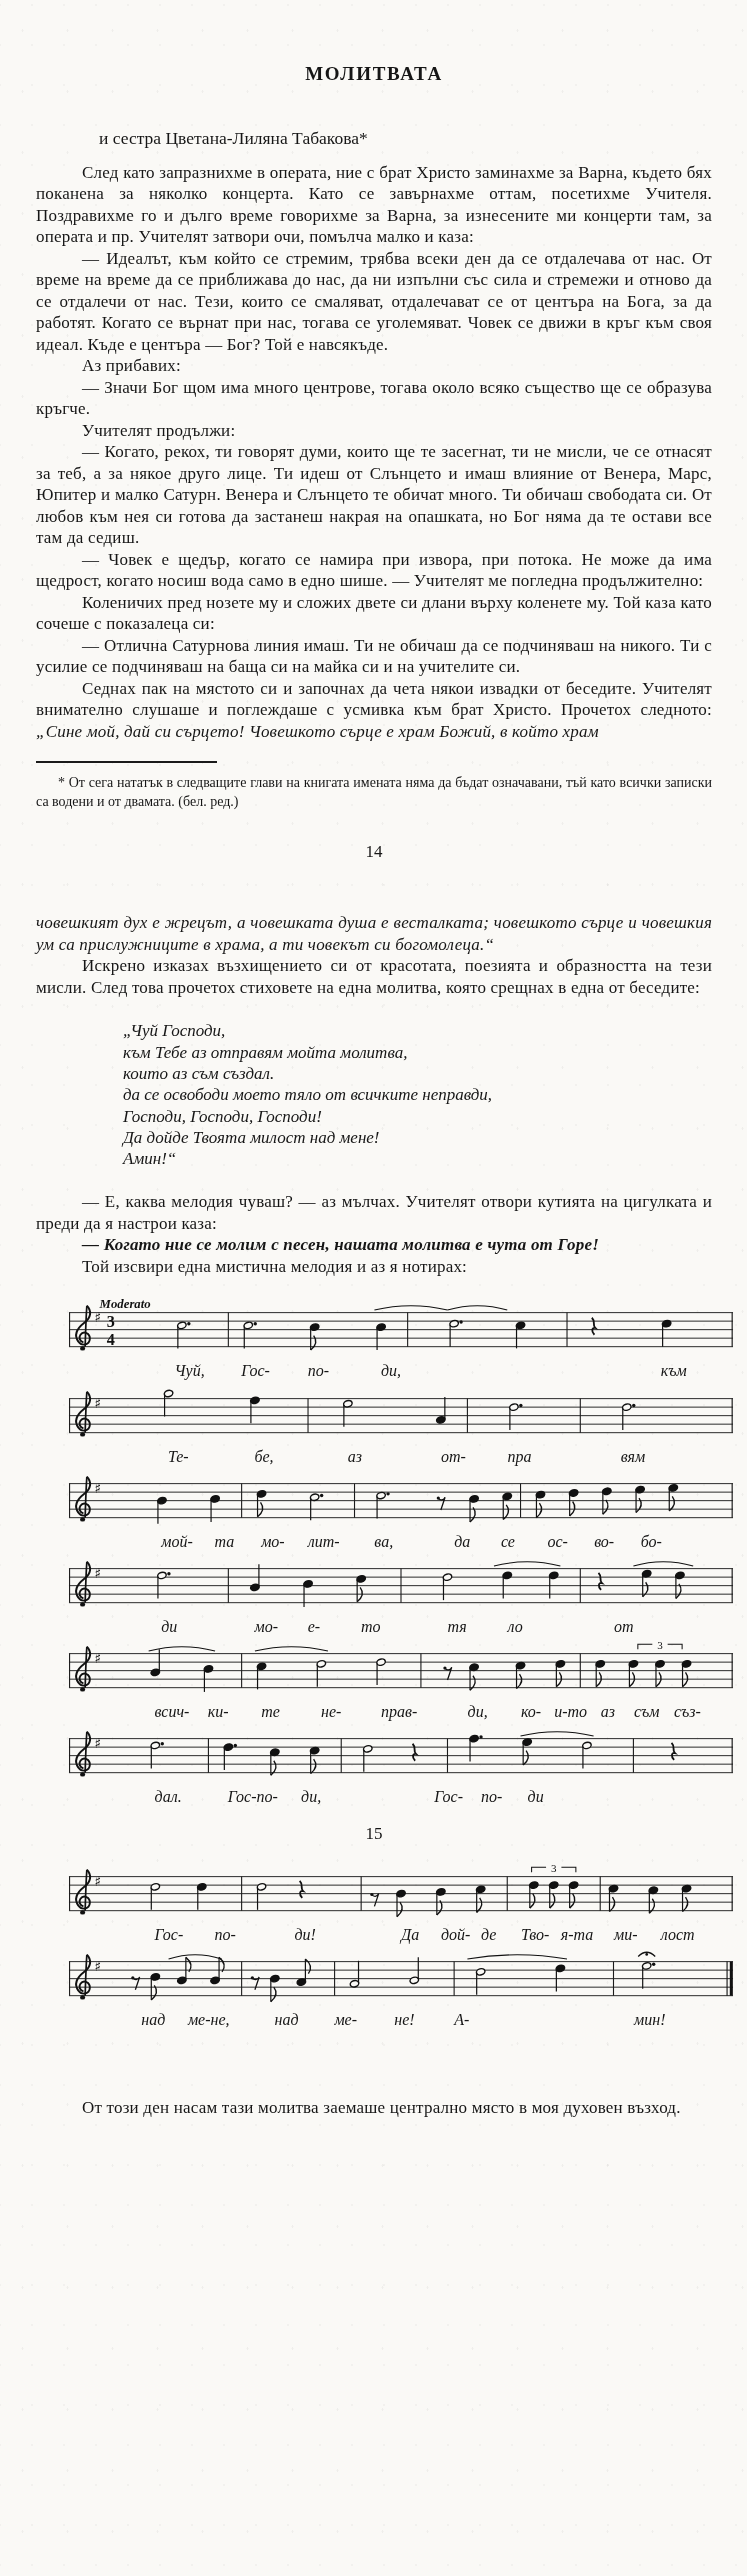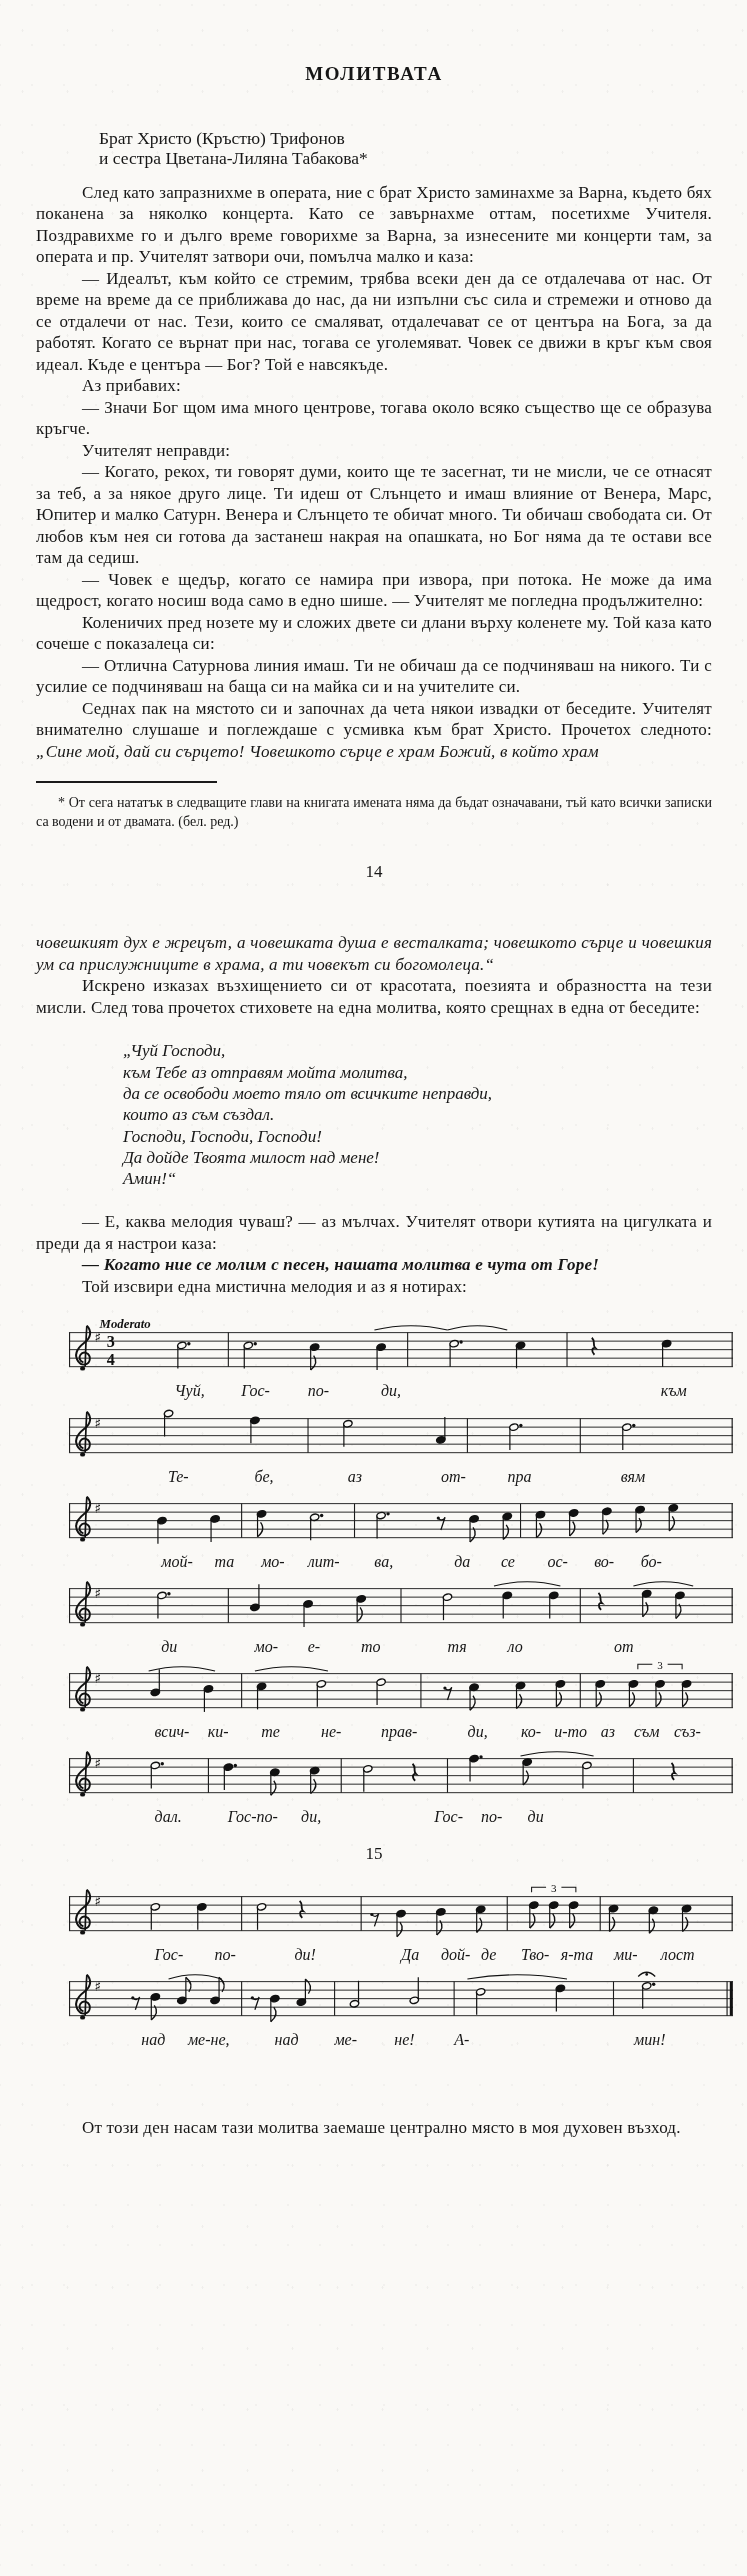--- a/index.html
+++ b/index.html
@@ -29,52 +29,51 @@
 </style>
 </head>
 <body>
 
 <div class="page">
   <div class="content">
 
     <h1 class="title">МОЛИТВАТА</h1>
 
     <div class="dateblock">
-      <div>Брат Христо (Кръстю) Трифонов</div>
       <div>и сестра Цветана-Лиляна Табакова*</div>
     </div>
 
     <div class="body">
         <p class="ind"><span>След като запразнихме в операта, ние с брат Христо заминахме за Варна, където бях поканена за няколко концерта. Като се завърнахме оттам, посетихме Учителя. Поздравихме го и дълго време говорихме за Варна, за изнесените ми концерти там, за операта и пр. Учителят затвори очи, помълча малко и каза:</span></p>
         <p class="ind"><span>— Идеалът, към който се стремим, трябва всеки ден да се отдалечава от нас. От време на време да се приближава до нас, да ни изпълни със сила и стремежи и отново да се отдалечи от нас. Тези, които се смаляват, отдалечават се от центъра на Бога, за да работят. Когато се върнат при нас, тогава се уголемяват. Човек се движи в кръг към своя идеал. Къде е центъра — Бог? Той е навсякъде.</span></p>
         <p class="ind"><span>Аз прибавих:</span></p>
         <p class="ind"><span>— Значи Бог щом има много центрове, тогава около всяко същество ще се образува кръгче.</span></p>
-        <p class="ind"><span>Учителят неправди:</span></p>
+        <p class="ind"><span>Учителят продължи:</span></p>
         <p class="ind"><span>— Когато, рекох, ти говорят думи, които ще те засегнат, ти не мисли, че се отнасят за теб, а за някое друго лице. Ти идеш от Слънцето и имаш влияние от Венера, Марс, Юпитер и малко Сатурн. Венера и Слънцето те обичат много. Ти обичаш свободата си. От любов към нея си готова да застанеш накрая на опашката, но Бог няма да те остави все там да седиш.</span></p>
         <p class="ind"><span>— Човек е щедър, когато се намира при извора, при потока. Не може да има щедрост, когато носиш вода само в едно шише. — Учителят ме погледна продължително:</span></p>
         <p class="ind"><span>Коленичих пред нозете му и сложих двете си длани върху коленете му. Той каза като сочеше с показалеца си:</span></p>
         <p class="ind"><span>— Отлична Сатурнова линия имаш. Ти не обичаш да се подчиняваш на никого. Ти с усилие се подчиняваш на баща си на майка си и на учителите си.</span></p>
         <p class="ind"><span>Седнах пак на мястото си и започнах да чета някои извадки от беседите. Учителят внимателно слушаше и поглеждаше с усмивка към брат Христо. Прочетох следното: </span><span class="it">„Сине мой, дай си сърцето! Човешкото сърце е храм Божий, в който храм</span></p>
       </div>
 
     <div class="footnote-sep"></div>
     <div class="footnote">* От сега нататък в следващите глави на книгата имената няма да бъдат означавани, тъй като всички записки са водени и от двамата. (бел. ред.)</div>
 
     <div class="pagenum" style="margin-top:31px;">14</div>
 
     <div class="body" style="margin-top:50px;">
         <p class=""><span class="it">човешкият дух е жрецът, а човешката душа е весталката; човешкото сърце и човешкия ум са прислужниците в храма, а ти човекът си богомолеца.“</span></p>
         <p class="ind"><span>Искрено изказах възхищението си от красотата, поезията и образността на тези мисли. След това прочетох стиховете на една молитва, която срещнах в една от беседите:</span></p>
       </div>
 
     <div class="poem">
         <div>„Чуй Господи,</div>
         <div>към Тебе аз отправям мойта молитва,</div>
+        <div>които аз съм създал.</div>
         <div>да се освободи моето тяло от всичките неправди,</div>
-        <div>които аз съм създал.</div>
         <div>Господи, Господи, Господи!</div>
         <div>Да дойде Твоята милост над мене!</div>
         <div>Амин!“</div>
       </div>
 
     <div class="body">
         <p class="ind"><span>— Е, каква мелодия чуваш? — аз мълчах. Учителят отвори кутията на цигулката и преди да я настрои каза:</span></p>
         <p class="ind"><span class="it bd">— Когато ние се молим с песен, нашата молитва е чута от Горе!</span></p>
         <p class="ind"><span>Той изсвири една мистична мелодия и аз я нотирах:</span></p>
       </div>

